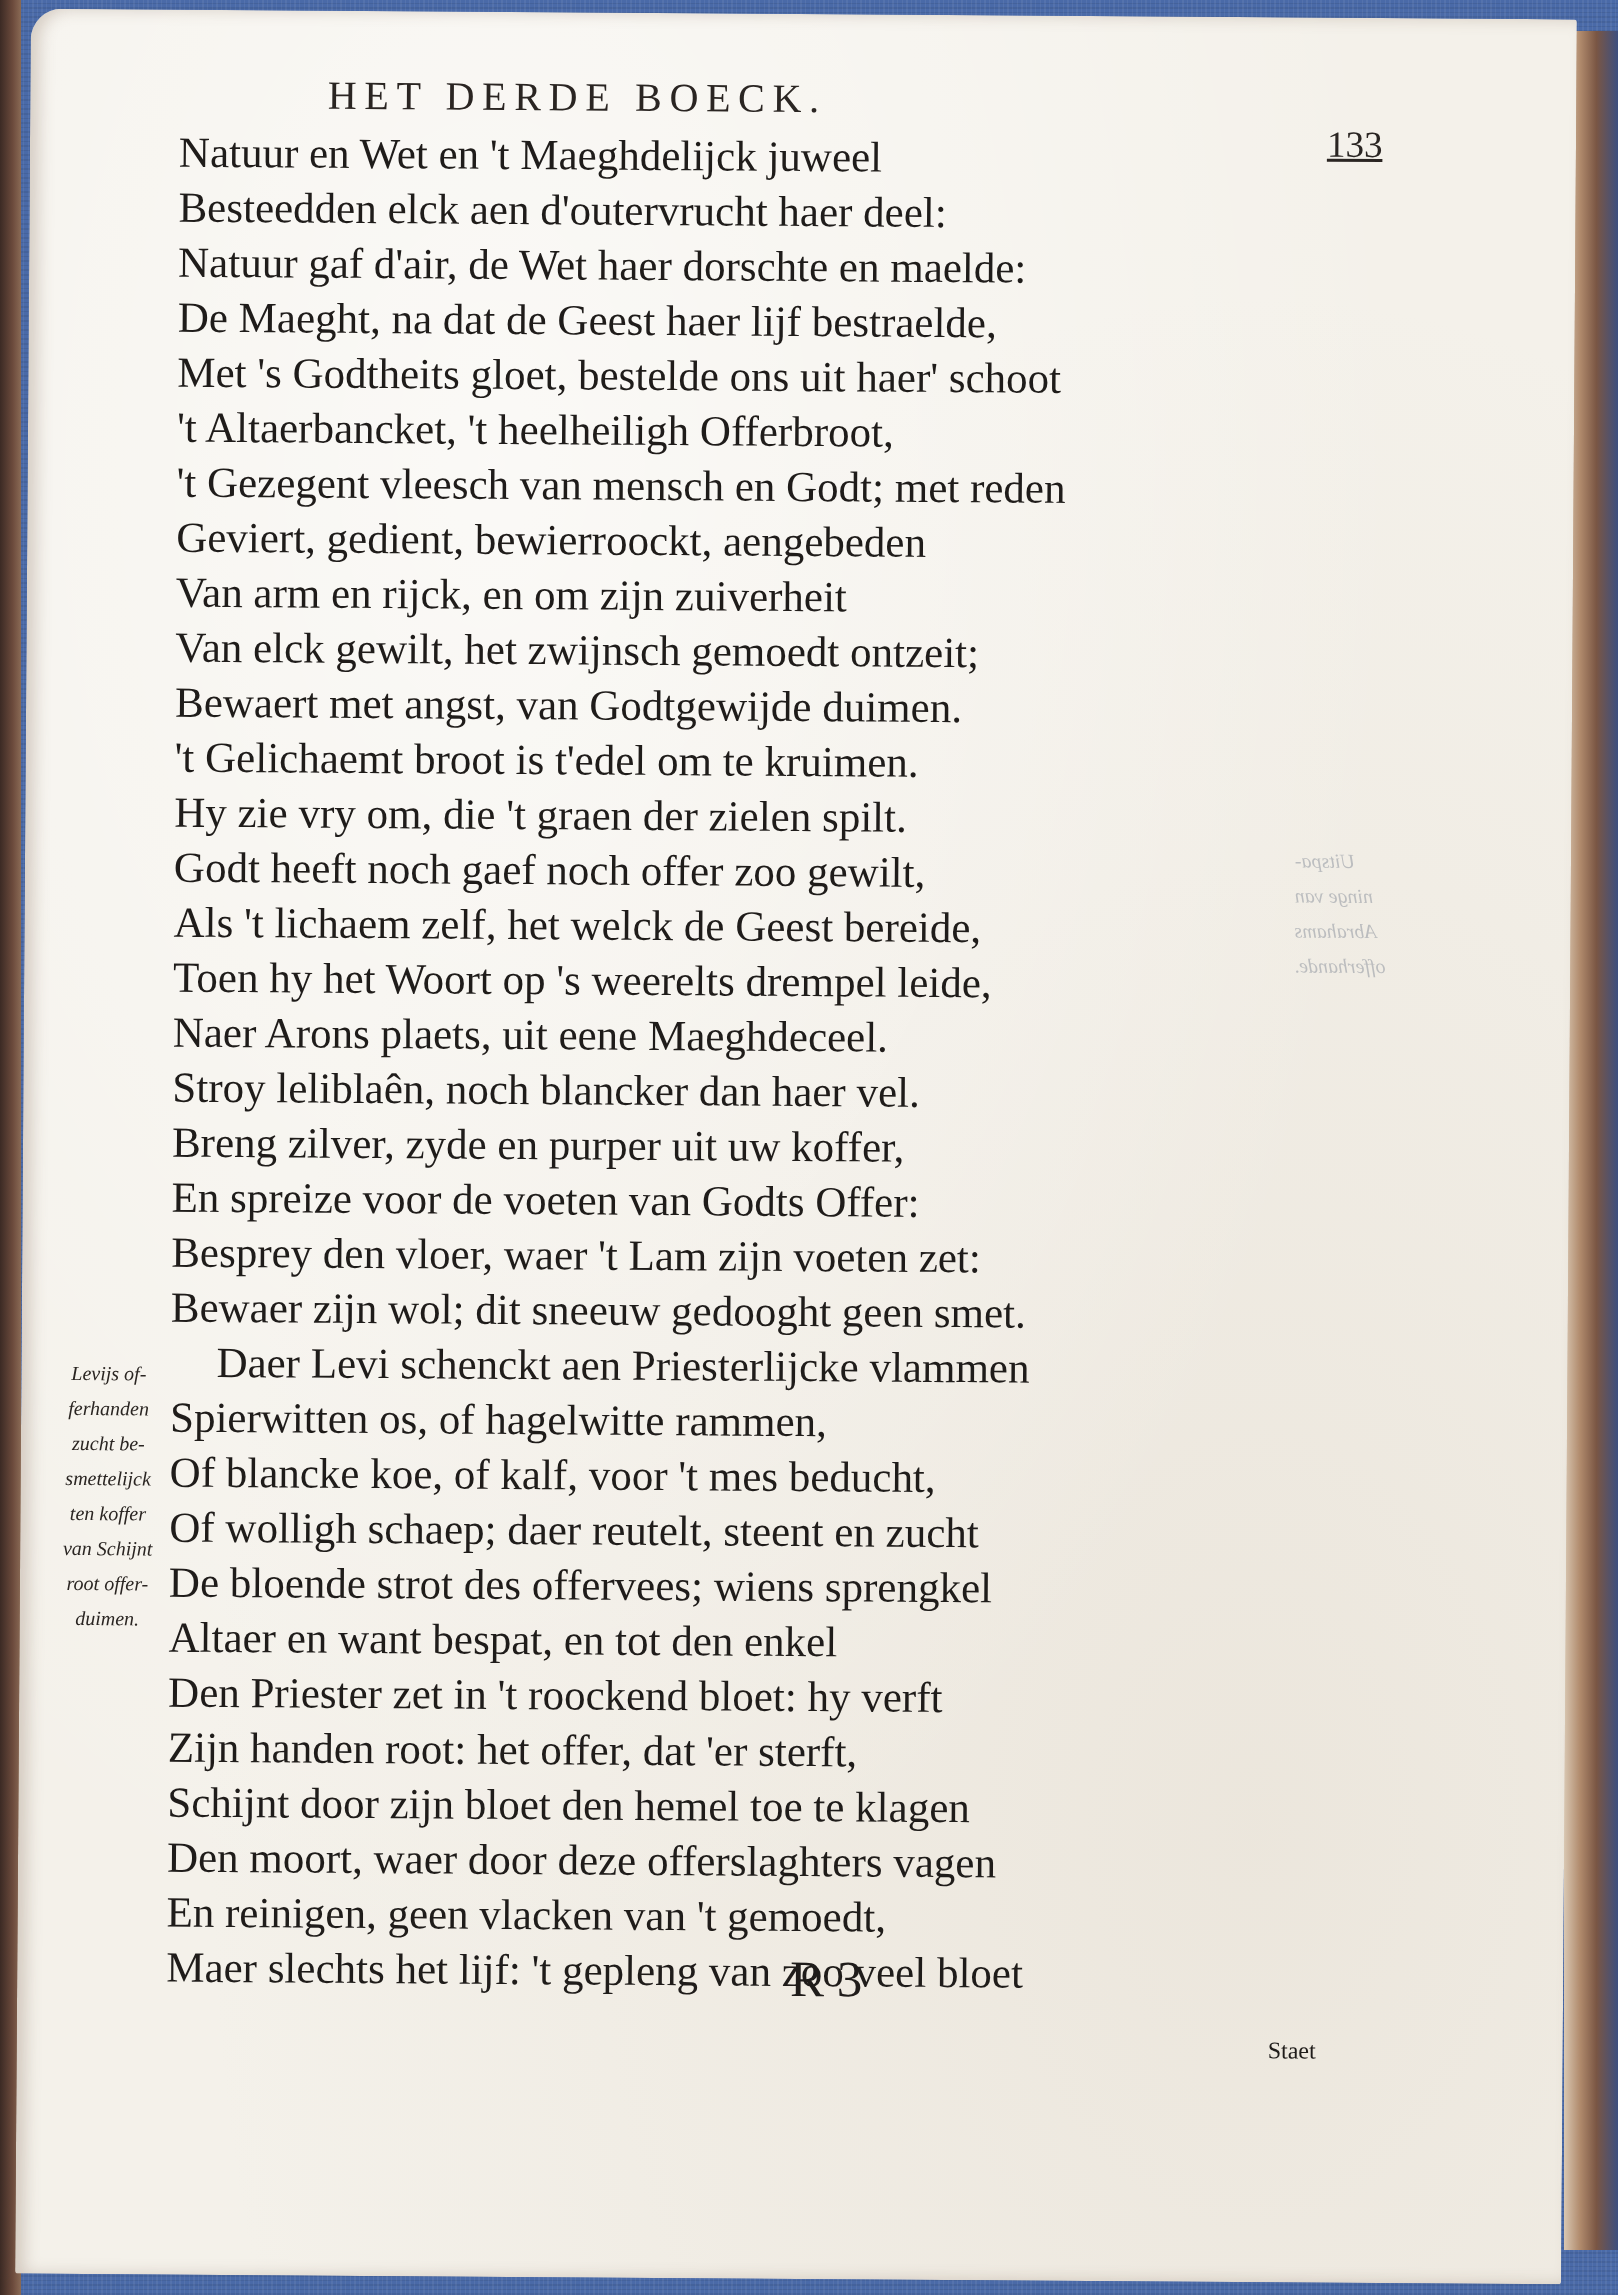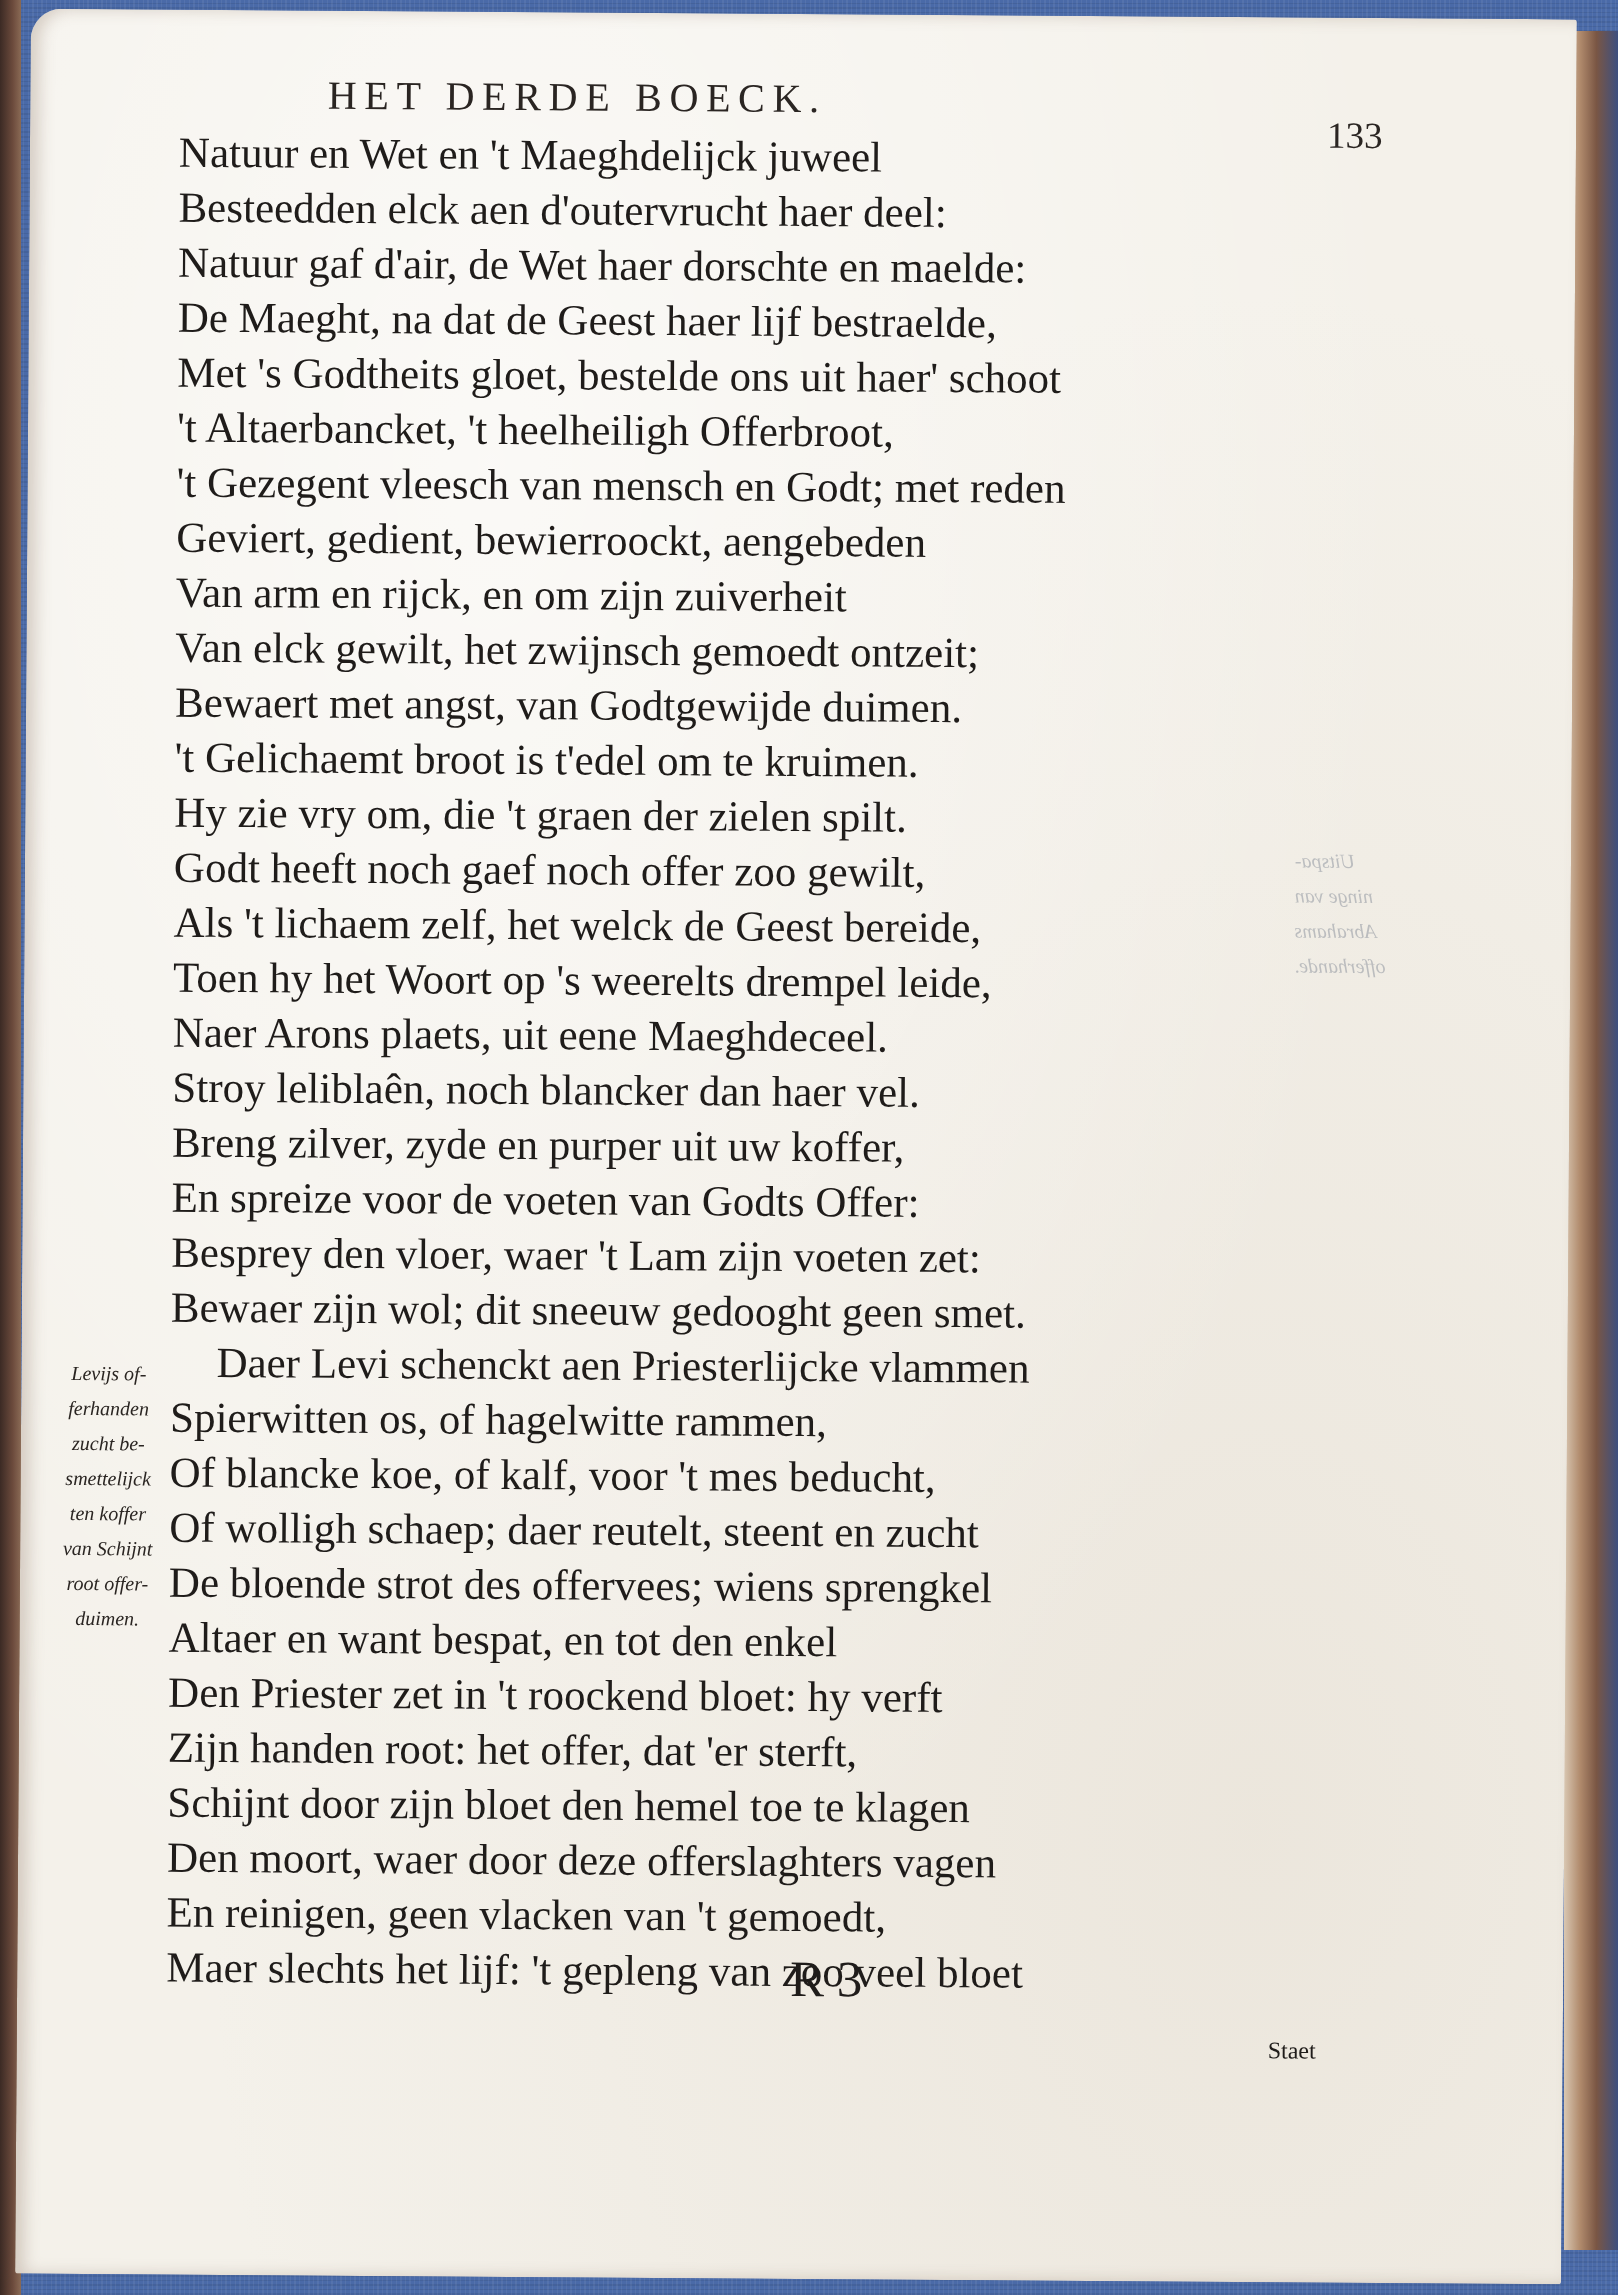--- a/index.html
+++ b/index.html
@@ -26,21 +26,21 @@
                       radial-gradient(ellipse at 80% 80%, rgba(220,210,195,0.35), transparent 60%);
     border-radius: 31px 3.1px 3.1px 3.1px;
     box-shadow: inset 9.2px 0 15.3px rgba(120,90,70,0.25);
     transform: rotate(0.4deg);
   }
   .running-head {
     position: absolute; left: 0; top: 61px; width: 1094px;
     text-align: center; font-size: 40px; letter-spacing: 7.7px; color: #2a2522;
   }
   .page-number {
-    position: absolute; left: 1297px; top: 96px; font-size: 37px; color: #2a2522;
+    position: absolute; left: 1297px; top: 105px; font-size: 37px; color: #2a2522; text-decoration: underline;
   }
   .verse {
     position: absolute; left: 149px; top: 115px; width: 1194px;
     font-size: 43px; line-height: 55px; color: #1f1c1a;
   }
   .verse .line { white-space: nowrap; display: block; }
   .verse .line.indent { padding-left: 46px; }
   .sidenote {
     position: absolute; left: 24.5px; top: 1347px; width: 126px;
     font-size: 20px; line-height: 35px; font-style: italic; color: #2a2522;

